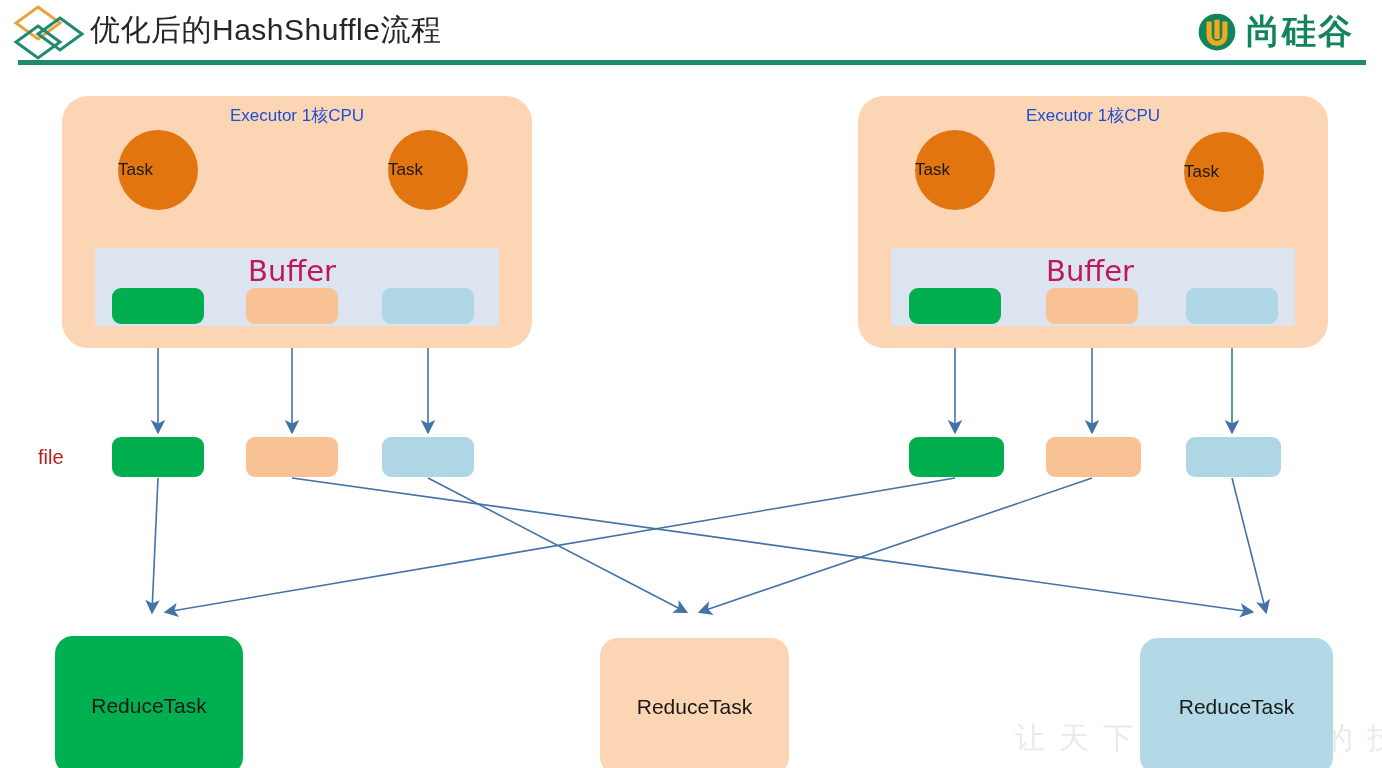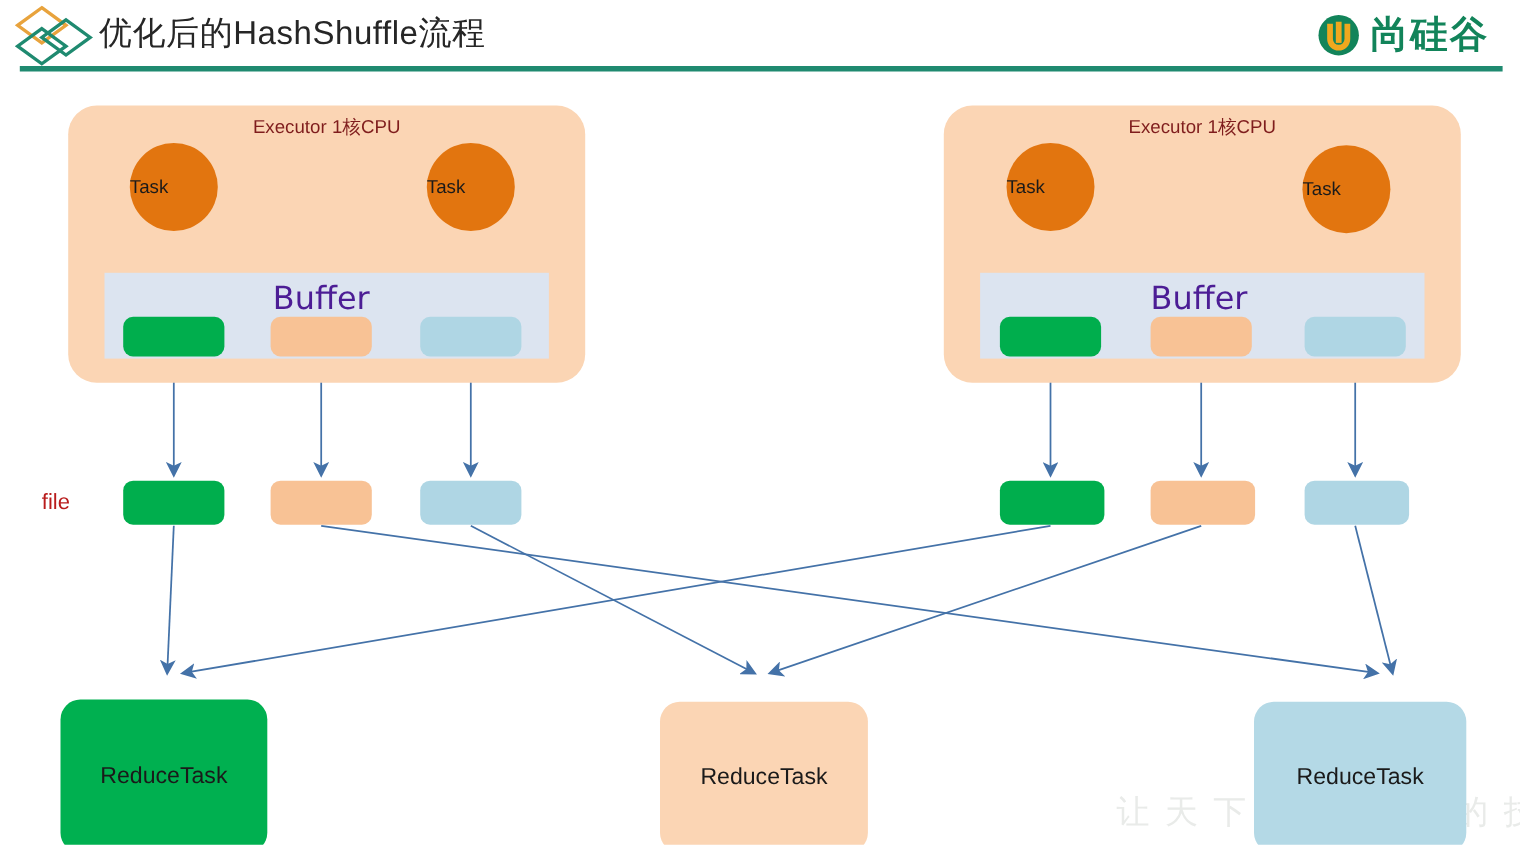--- a/index.html
+++ b/index.html
@@ -35,29 +35,29 @@
   }
 
   
   .executor{
     position:absolute;
     background:#FBD5B4;
     border-radius:26px;
   }
   .executor .exec-label{
     position:absolute;left:0;right:0;top:8px;
-    text-align:center;font-size:17px;color:#7f1d1d;
+    text-align:center;font-size:17px;color:#1d4ed8;
   }
   .buffer-band{
     position:absolute;
     background:#DCE4F0;
   }
   .buffer-label{
     position:absolute;
-    font-size:29px;color:#4c1d95;
+    font-size:29px;color:#be185d;
     font-family:"DejaVu Sans","Liberation Sans",sans-serif;
   }
   .task-circle{
     position:absolute;
     border-radius:50%;
     background:#E2750F;
     display:flex;align-items:center;
     font-size:17px;color:#1a1a1a;
   }
   .buf-box{

